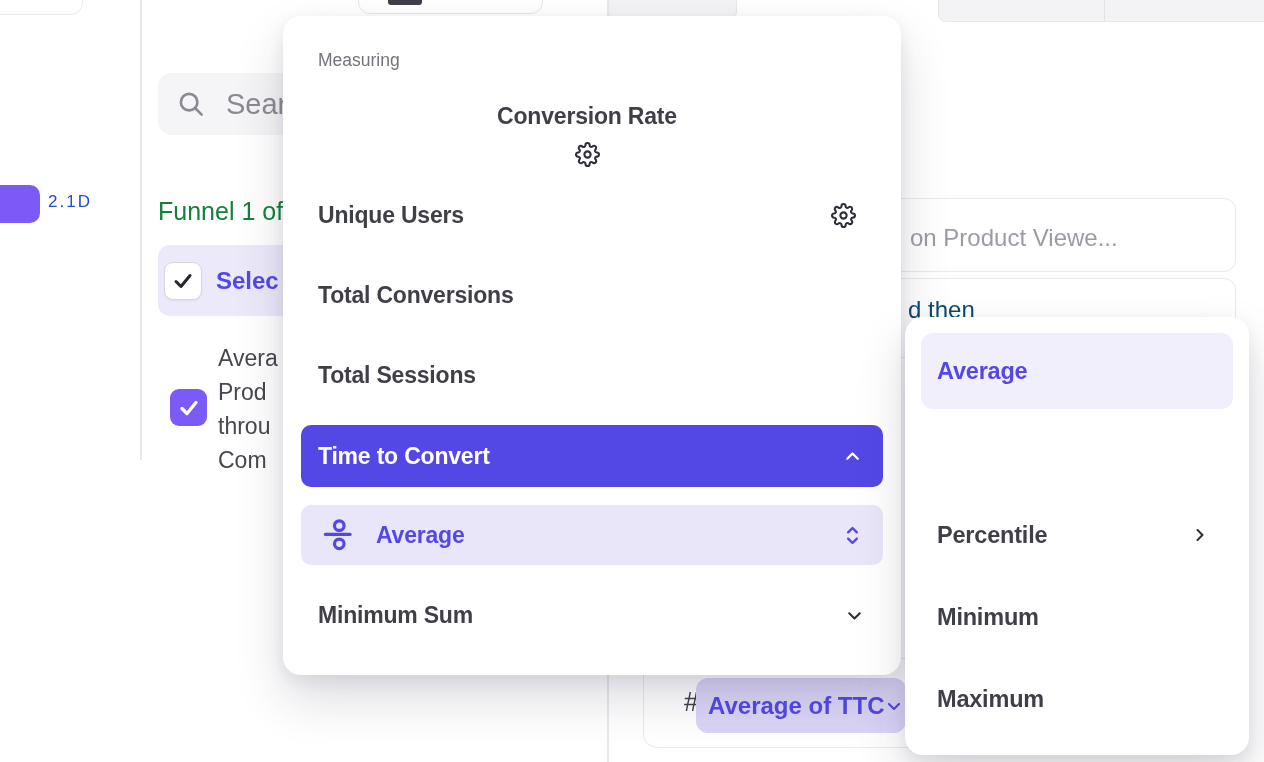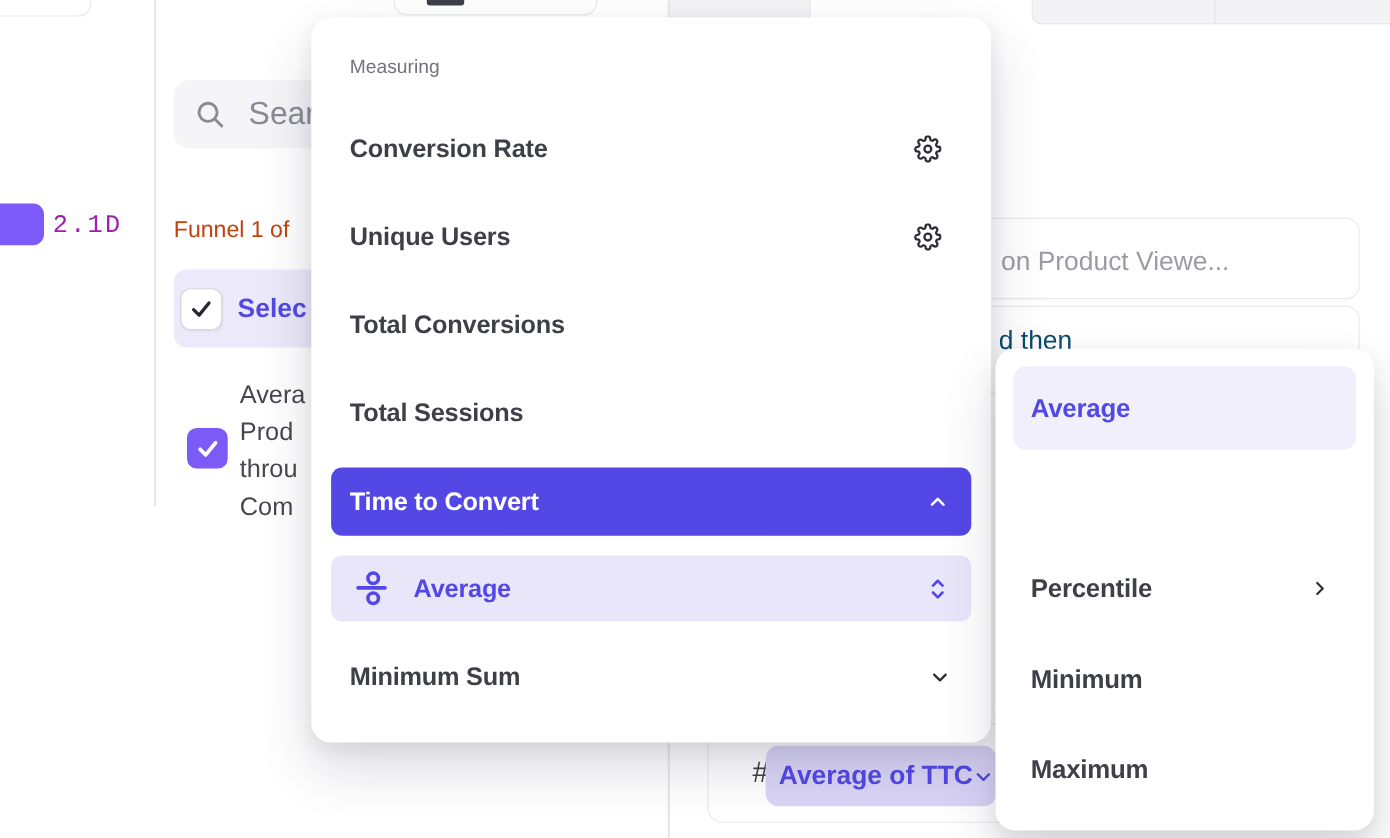--- a/index.html
+++ b/index.html
@@ -13,22 +13,22 @@
   .corner-card { background:#fff; border:1px solid #E9E8EB; border-radius:0 0 12px 0; }
   .top-btn { background:#fff; border:1px solid #E7E6E9; border-radius:12px; }
   .top-dash { background:#3F3F49; border-radius:3px; }
   .top-gray { background:#F3F2F4; border:1px solid #E8E7EA; }
   .gray-div { position:absolute; top:0; bottom:0; width:1px; background:#E2E1E5; }
 
   
   .searchbar { background:#F5F4F6; border-radius:14px; display:flex; align-items:center; padding-left:18px; gap:20px; }
   .search-text { font-size:29px; color:#8A8A94; white-space:nowrap; }
   .chip { background:#7C5AF8; border-radius:10px; }
-  .chip-label { font-family:Liberation Mono, monospace; font-size:23px; letter-spacing:2px; color:#a21caf; white-space:nowrap; }
-  .funnel-label { font-size:21px; color:#c2410c; white-space:nowrap; }
+  .chip-label { font-family:Liberation Sans, sans-serif; font-size:17px; letter-spacing:2px; color:#1d4ed8; white-space:nowrap; }
+  .funnel-label { font-size:25px; color:#15803d; white-space:nowrap; }
   .select-row { background:#ECE9FA; border-radius:12px; display:flex; align-items:center; gap:14px; padding-left:6px; }
   .select-label { font-size:24px; font-weight:700; color:#5348E5; white-space:nowrap; }
   .cbox { border-radius:9px; display:flex; align-items:center; justify-content:center; }
   .cbox-white { background:#fff; border:1.5px solid #D6D6DD; box-shadow:0 1px 2px rgba(0,0,0,.05); }
   .cbox-purple { background:#7C5AF8; }
   .step-lines { font-size:23px; font-weight:500; color:#47474F; line-height:34px; white-space:nowrap; }
 
   
   .panel { background:#fff; border-radius:18px;
            box-shadow:0 24px 50px rgba(40,38,70,.16), 0 6px 16px rgba(40,38,70,.08); }
@@ -130,21 +130,21 @@
         <svg width="20" height="20" viewBox="0 0 24 24" fill="none" stroke="#5348E5" stroke-width="2.6" stroke-linecap="round" stroke-linejoin="round">
           <polyline points="6 9.5 12 15.5 18 9.5"></polyline>
         </svg>
       </span>
     </div>
   </div>
 
   <div class="abs panel" style="left:283px; top:16px; width:618px; height:659px;">
     <div class="abs menu-header" style="left:35px; top:34px;">Measuring</div>
 
-    <div class="menu-row" style="top:87px;">
+    <div class="menu-row" style="top:87px;flex-direction:column;">
       <span class="menu-label">Conversion Rate</span>
       <span>
         <svg width="25" height="25" viewBox="0 0 24 24" fill="none" stroke="#2E2E38" stroke-width="2" stroke-linecap="round" stroke-linejoin="round">
           <circle cx="12" cy="12" r="3"></circle>
           <path d="M19.4 15a1.65 1.65 0 0 0 .33 1.82l.06.06a2 2 0 0 1 0 2.83 2 2 0 0 1-2.83 0l-.06-.06a1.65 1.65 0 0 0-1.82-.33 1.65 1.65 0 0 0-1 1.51V21a2 2 0 0 1-2 2 2 2 0 0 1-2-2v-.09A1.65 1.65 0 0 0 9 19.4a1.65 1.65 0 0 0-1.82.33l-.06.06a2 2 0 0 1-2.83 0 2 2 0 0 1 0-2.83l.06-.06a1.65 1.65 0 0 0 .33-1.82 1.65 1.65 0 0 0-1.51-1H3a2 2 0 0 1-2-2 2 2 0 0 1 2-2h.09A1.65 1.65 0 0 0 4.6 9a1.65 1.65 0 0 0-.33-1.82l-.06-.06a2 2 0 0 1 0-2.83 2 2 0 0 1 2.83 0l.06.06a1.65 1.65 0 0 0 1.82.33H9a1.65 1.65 0 0 0 1-1.51V3a2 2 0 0 1 2-2 2 2 0 0 1 2 2v.09a1.65 1.65 0 0 0 1 1.51 1.65 1.65 0 0 0 1.82-.33l.06-.06a2 2 0 0 1 2.83 0 2 2 0 0 1 0 2.83l-.06.06a1.65 1.65 0 0 0-.33 1.82V9a1.65 1.65 0 0 0 1.51 1H21a2 2 0 0 1 2 2 2 2 0 0 1-2 2h-.09a1.65 1.65 0 0 0-1.51 1z"></path>
         </svg>
       </span>
     </div>
 
     <div class="menu-row" style="top:167px;">

